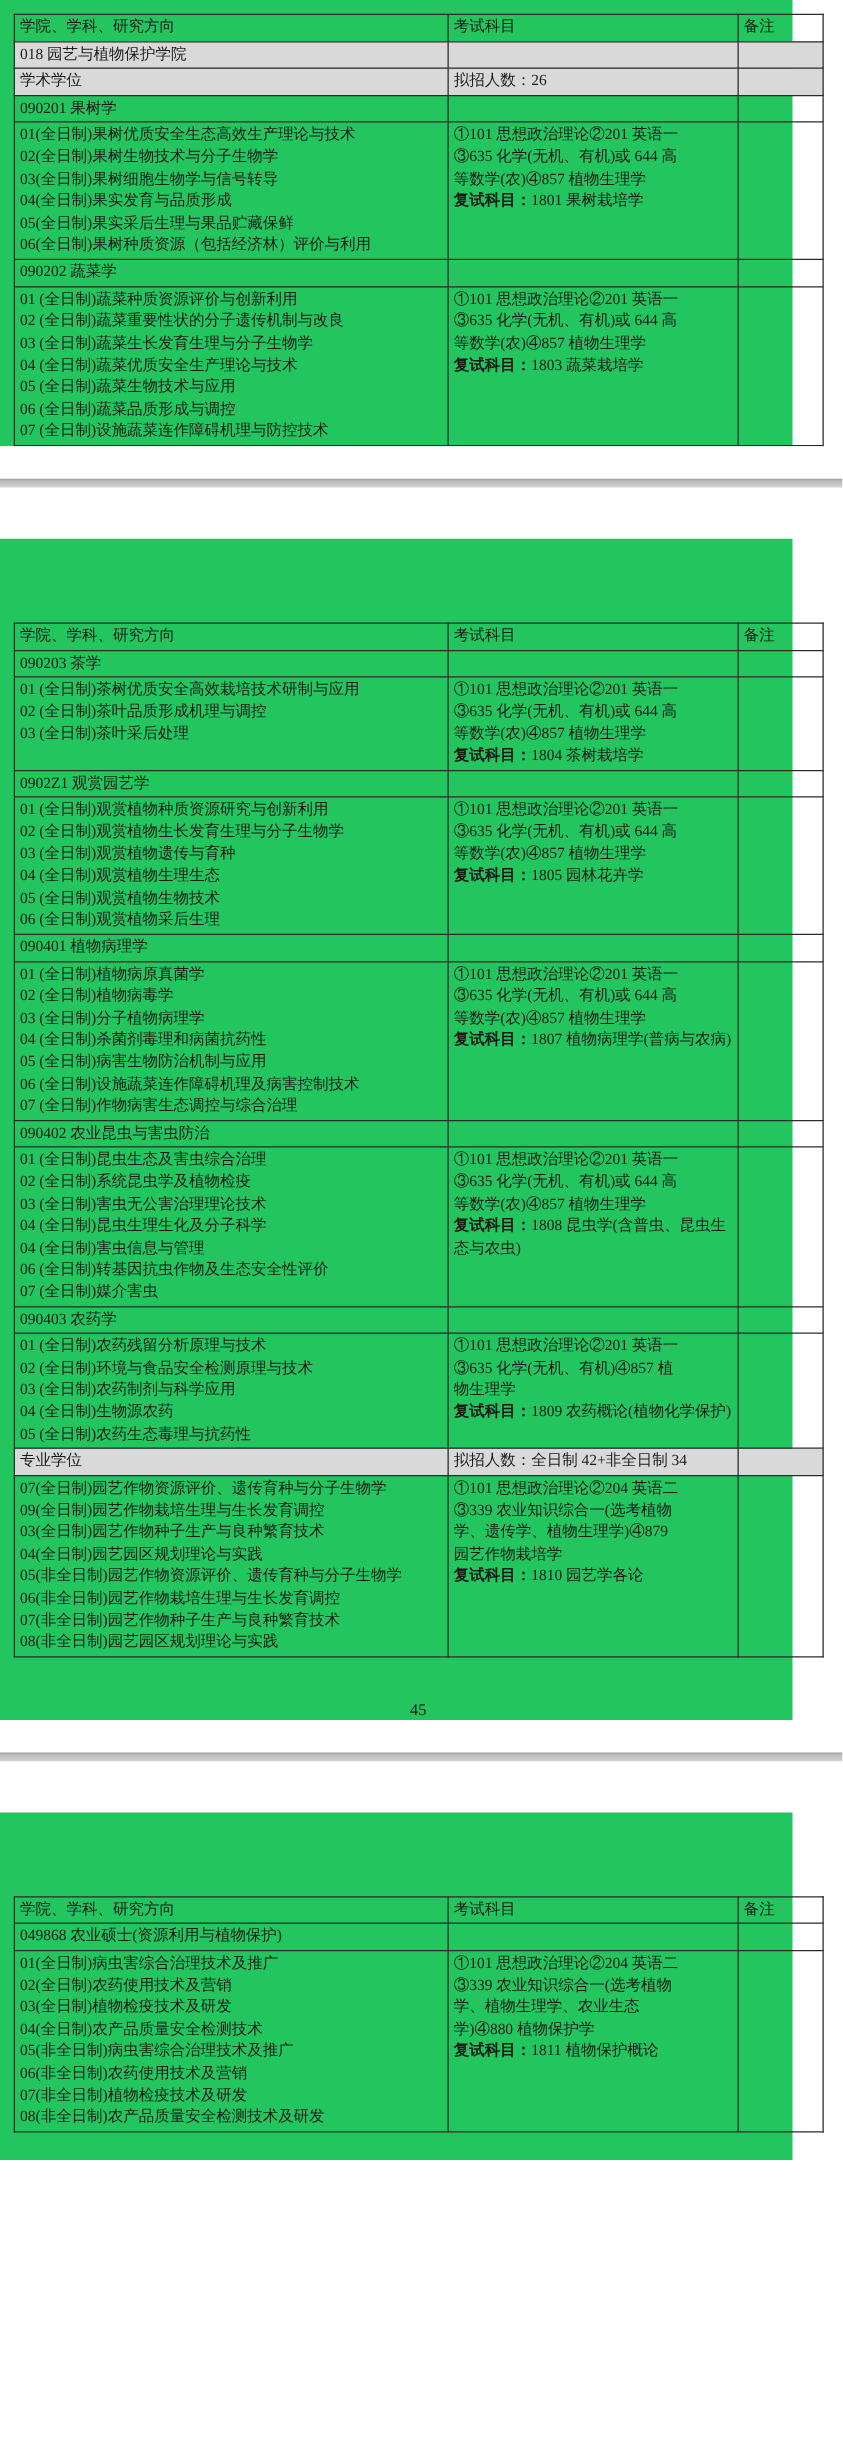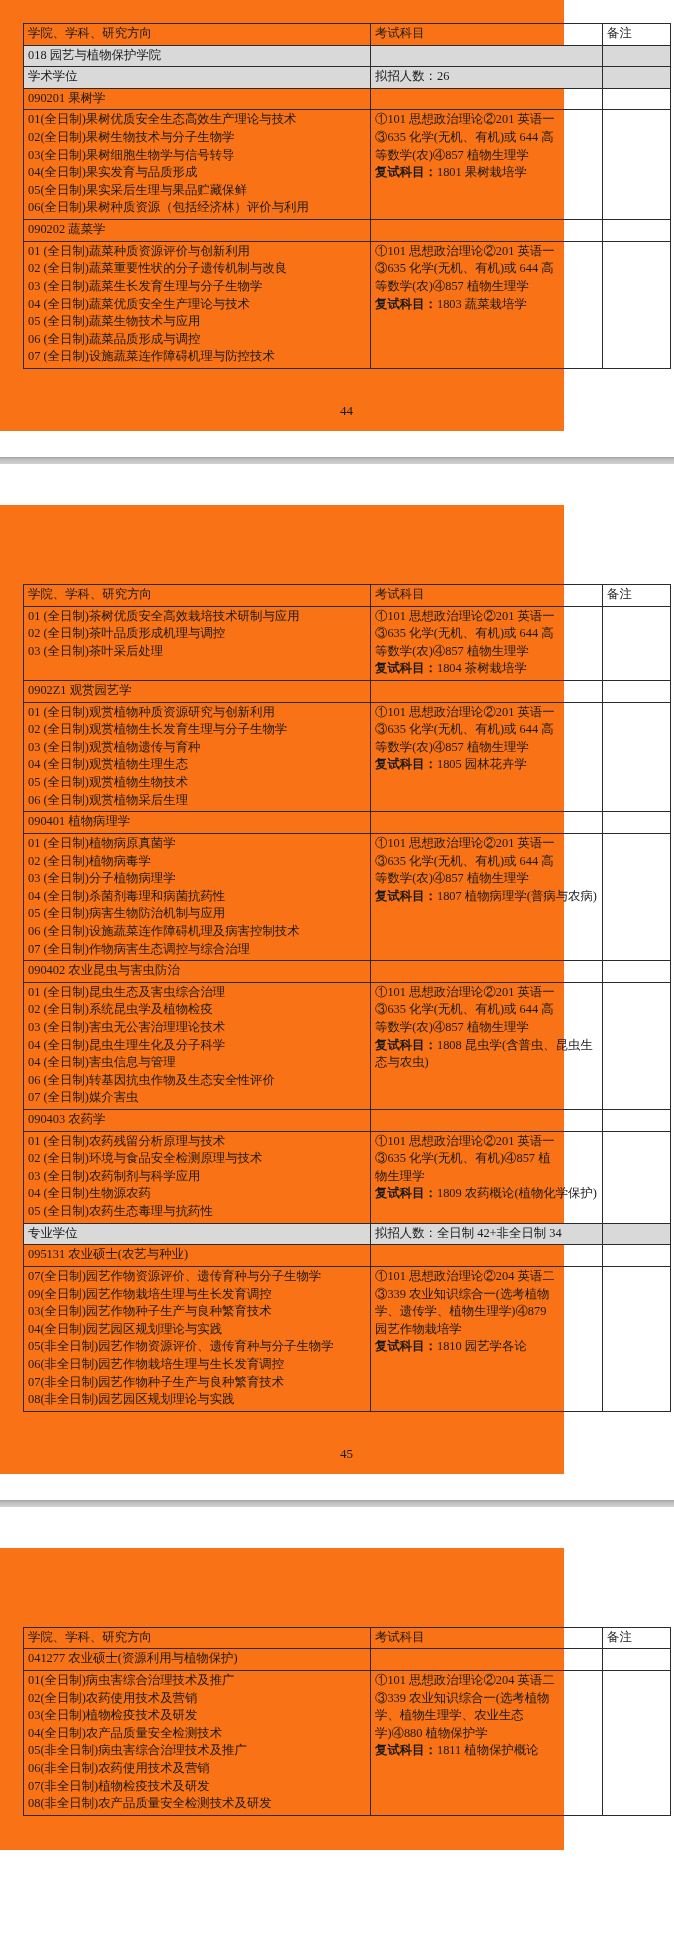--- a/index.html
+++ b/index.html
@@ -8,23 +8,23 @@
     background: #ffffff;
     width: 674px;
   }
   body {
     font-family: "Liberation Serif", "DejaVu Serif", serif;
     color: #1a1a1a;
   }
   .doc { width: 674px; position: relative; }
 
   .page {
-    width: 564px;
-    background: #f97316;
-    padding: 12px;
+    width: 634px;
+    background: #22c55e;
+    padding: 0;
     position: relative;
   }
 
   .page-inner { padding: 11px 16px 0 11px; }
 
   .page-break {
     width: 674px;
     height: 74px;
     background: #ffffff;
     position: relative;
@@ -149,41 +149,45 @@
                 <td class="subj">
                   <span class="ln">①101 思想政治理论②201 英语一</span>
                   <span class="ln">③635 化学(无机、有机)或 644 高</span>
                   <span class="ln">等数学(农)④857 植物生理学</span>
                   <span class="ln"><span class="fs">复试科目：</span><span>1803 蔬菜栽培学</span></span>
                 </td>
                 <td>&nbsp;</td>
               </tr>
             </tbody>
           </table>
-          <div class="pagenum">44</div>
         </div>
       </div>
       <div class="page-break">
         <div class="rule"></div>
       </div>
       <div class="page">
         <div class="page-inner">
           <div class="pad-top-3"></div>
           <table class="sched">
             <colgroup>
               <col class="c1">
               <col class="c2">
               <col class="c3">
             </colgroup>
             <tbody>
               <tr class="hdr">
                 <td>学院、学科、研究方向</td>
                 <td>考试科目</td>
                 <td>备注</td>
               </tr>
+              <tr class="majorrow">
+                <td class="bold">090203 茶学</td>
+                <td>&nbsp;</td>
+                <td>&nbsp;</td>
+              </tr>
               <tr>
                 <td class="dirlist">
                   <span class="ln">01 (全日制)茶树优质安全高效栽培技术研制与应用</span>
                   <span class="ln">02 (全日制)茶叶品质形成机理与调控</span>
                   <span class="ln">03 (全日制)茶叶采后处理</span>
                 </td>
                 <td class="subj">
                   <span class="ln">①101 思想政治理论②201 英语一</span>
                   <span class="ln">③635 化学(无机、有机)或 644 高</span>
                   <span class="ln">等数学(农)④857 植物生理学</span>
@@ -277,25 +281,20 @@
                   <span class="ln">③635 化学(无机、有机)④857 植</span>
                   <span class="ln">物生理学</span>
                   <span class="ln"><span class="fs">复试科目：</span><span>1809 农药概论(植物化学保护)</span></span>
                 </td>
                 <td>&nbsp;</td>
               </tr>
               <tr>
                 <td class="shaded ctr bold">专业学位</td>
                 <td class="shaded ctr bold">拟招人数：全日制 42+非全日制 34</td>
                 <td class="shaded">&nbsp;</td>
-              </tr>
-              <tr class="majorrow">
-                <td class="bold">095131 农业硕士(农艺与种业)</td>
-                <td>&nbsp;</td>
-                <td>&nbsp;</td>
               </tr>
               <tr>
                 <td class="dirlist">
                   <span class="ln">07(全日制)园艺作物资源评价、遗传育种与分子生物学</span>
                   <span class="ln">09(全日制)园艺作物栽培生理与生长发育调控</span>
                   <span class="ln">03(全日制)园艺作物种子生产与良种繁育技术</span>
                   <span class="ln">04(全日制)园艺园区规划理论与实践</span>
                   <span class="ln">05(非全日制)园艺作物资源评价、遗传育种与分子生物学</span>
                   <span class="ln">06(非全日制)园艺作物栽培生理与生长发育调控</span>
                   <span class="ln">07(非全日制)园艺作物种子生产与良种繁育技术</span>
@@ -327,21 +326,21 @@
               <col class="c2">
               <col class="c3">
             </colgroup>
             <tbody>
               <tr class="hdr">
                 <td>学院、学科、研究方向</td>
                 <td>考试科目</td>
                 <td>备注</td>
               </tr>
               <tr class="majorrow">
-                <td class="bold">041277 农业硕士(资源利用与植物保护)</td>
+                <td class="bold">049868 农业硕士(资源利用与植物保护)</td>
                 <td>&nbsp;</td>
                 <td>&nbsp;</td>
               </tr>
               <tr>
                 <td class="dirlist">
                   <span class="ln">01(全日制)病虫害综合治理技术及推广</span>
                   <span class="ln">02(全日制)农药使用技术及营销</span>
                   <span class="ln">03(全日制)植物检疫技术及研发</span>
                   <span class="ln">04(全日制)农产品质量安全检测技术</span>
                   <span class="ln">05(非全日制)病虫害综合治理技术及推广</span>

